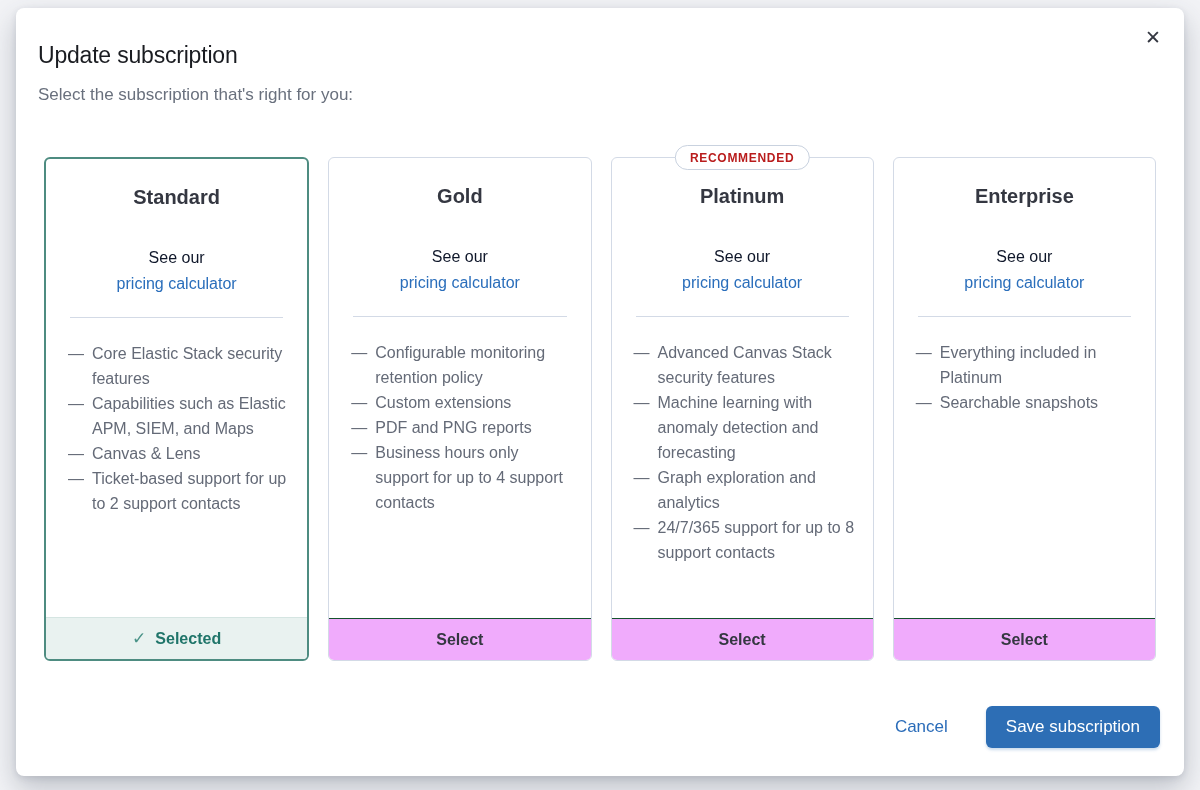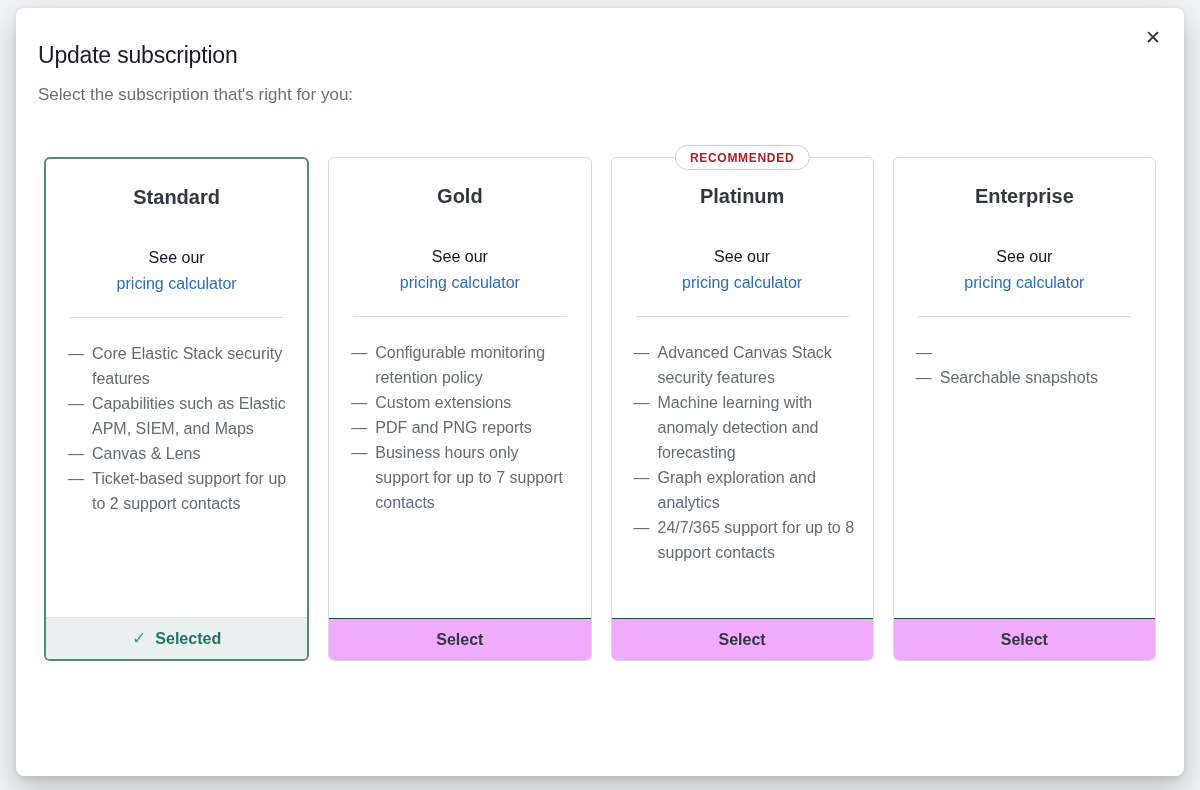--- a/index.html
+++ b/index.html
@@ -174,21 +174,21 @@
         <li>
             <span class="bullet">—</span>
             <span>Custom extensions</span>
           </li>
         <li>
             <span class="bullet">—</span>
             <span>PDF and PNG reports</span>
           </li>
         <li>
             <span class="bullet">—</span>
-            <span>Business hours only support for up to 7 support contacts</span>
+            <span>Business hours only support for up to 4 support contacts</span>
           </li>
       </ul>
       <div class="card-footer">
         <span>Select</span>
       </div>
     </div>
 
     <div class="card">
       <div class="badge">RECOMMENDED</div>
       <div class="plan-name">Platinum</div>
@@ -223,27 +223,32 @@
     <div class="card">
       <div class="plan-name">Enterprise</div>
       <div class="pricing-block">
         <div class="see-our">See our</div>
         <div class="pricing-link">pricing calculator</div>
       </div>
       <hr>
       <ul class="features">
         <li>
             <span class="bullet">—</span>
+            <span>Everything included in Platinum</span>
           </li>
         <li>
             <span class="bullet">—</span>
             <span>Searchable snapshots</span>
           </li>
       </ul>
       <div class="card-footer">
         <span>Select</span>
       </div>
     </div>
 
   </div>
 
+  <div class="actions">
+    <span class="cancel-link">Cancel</span>
+    <button class="save-btn">Save subscription</button>
+  </div>
 
 </div>
 
 </body></html>

